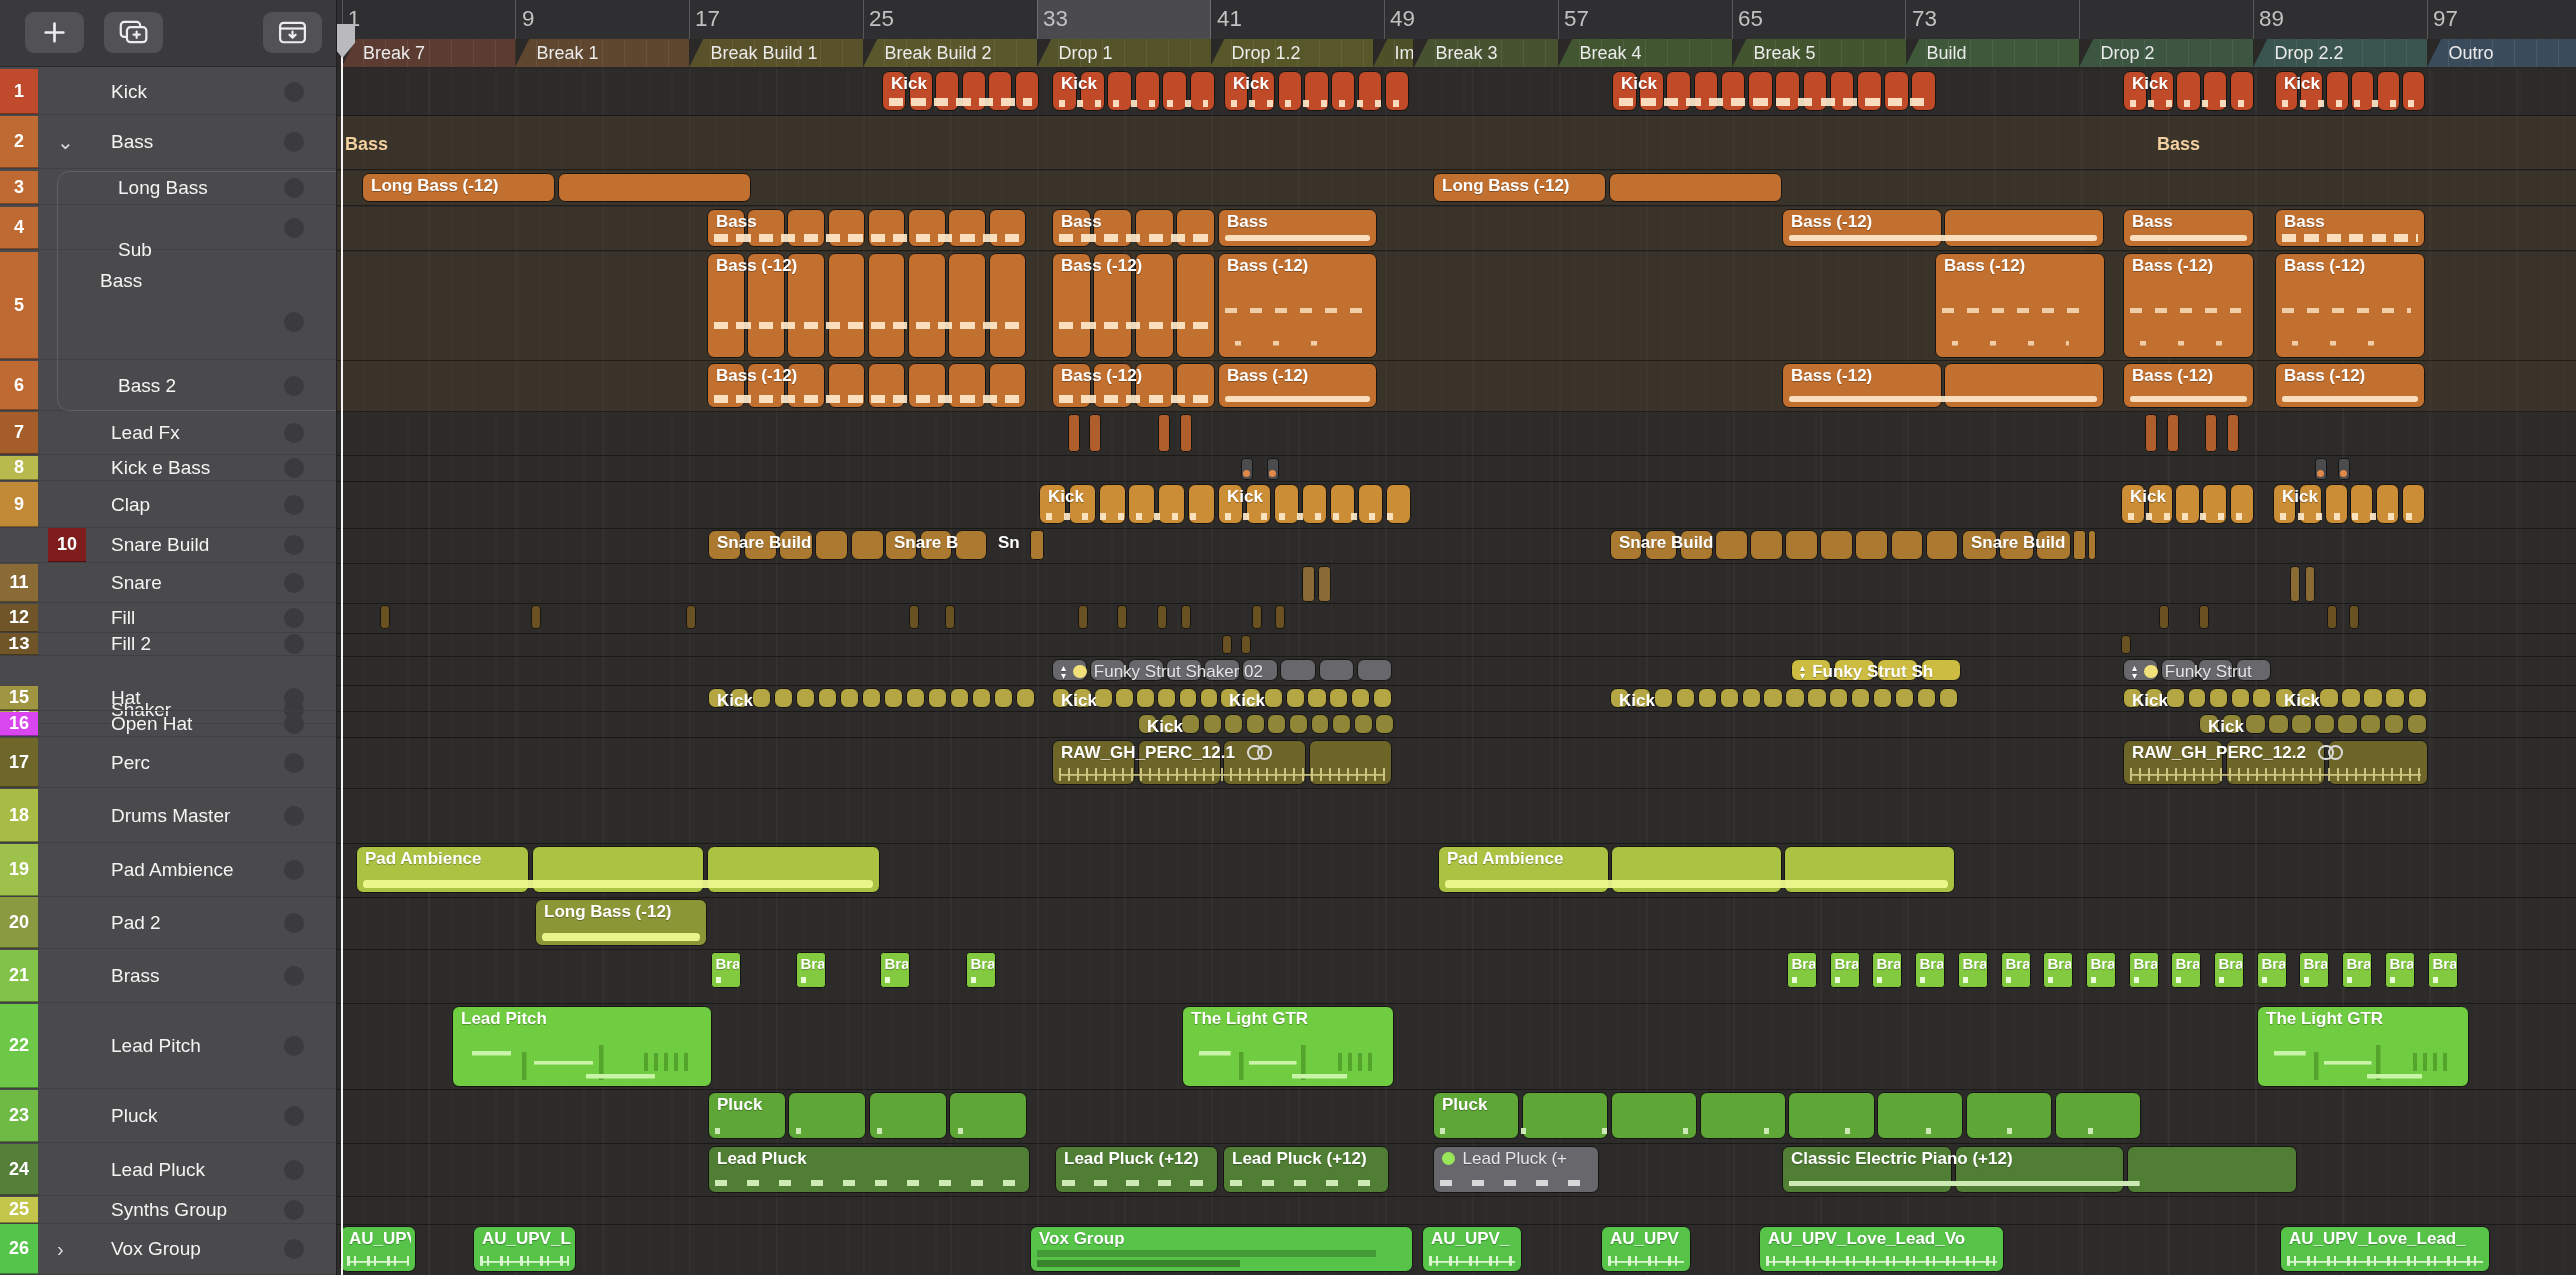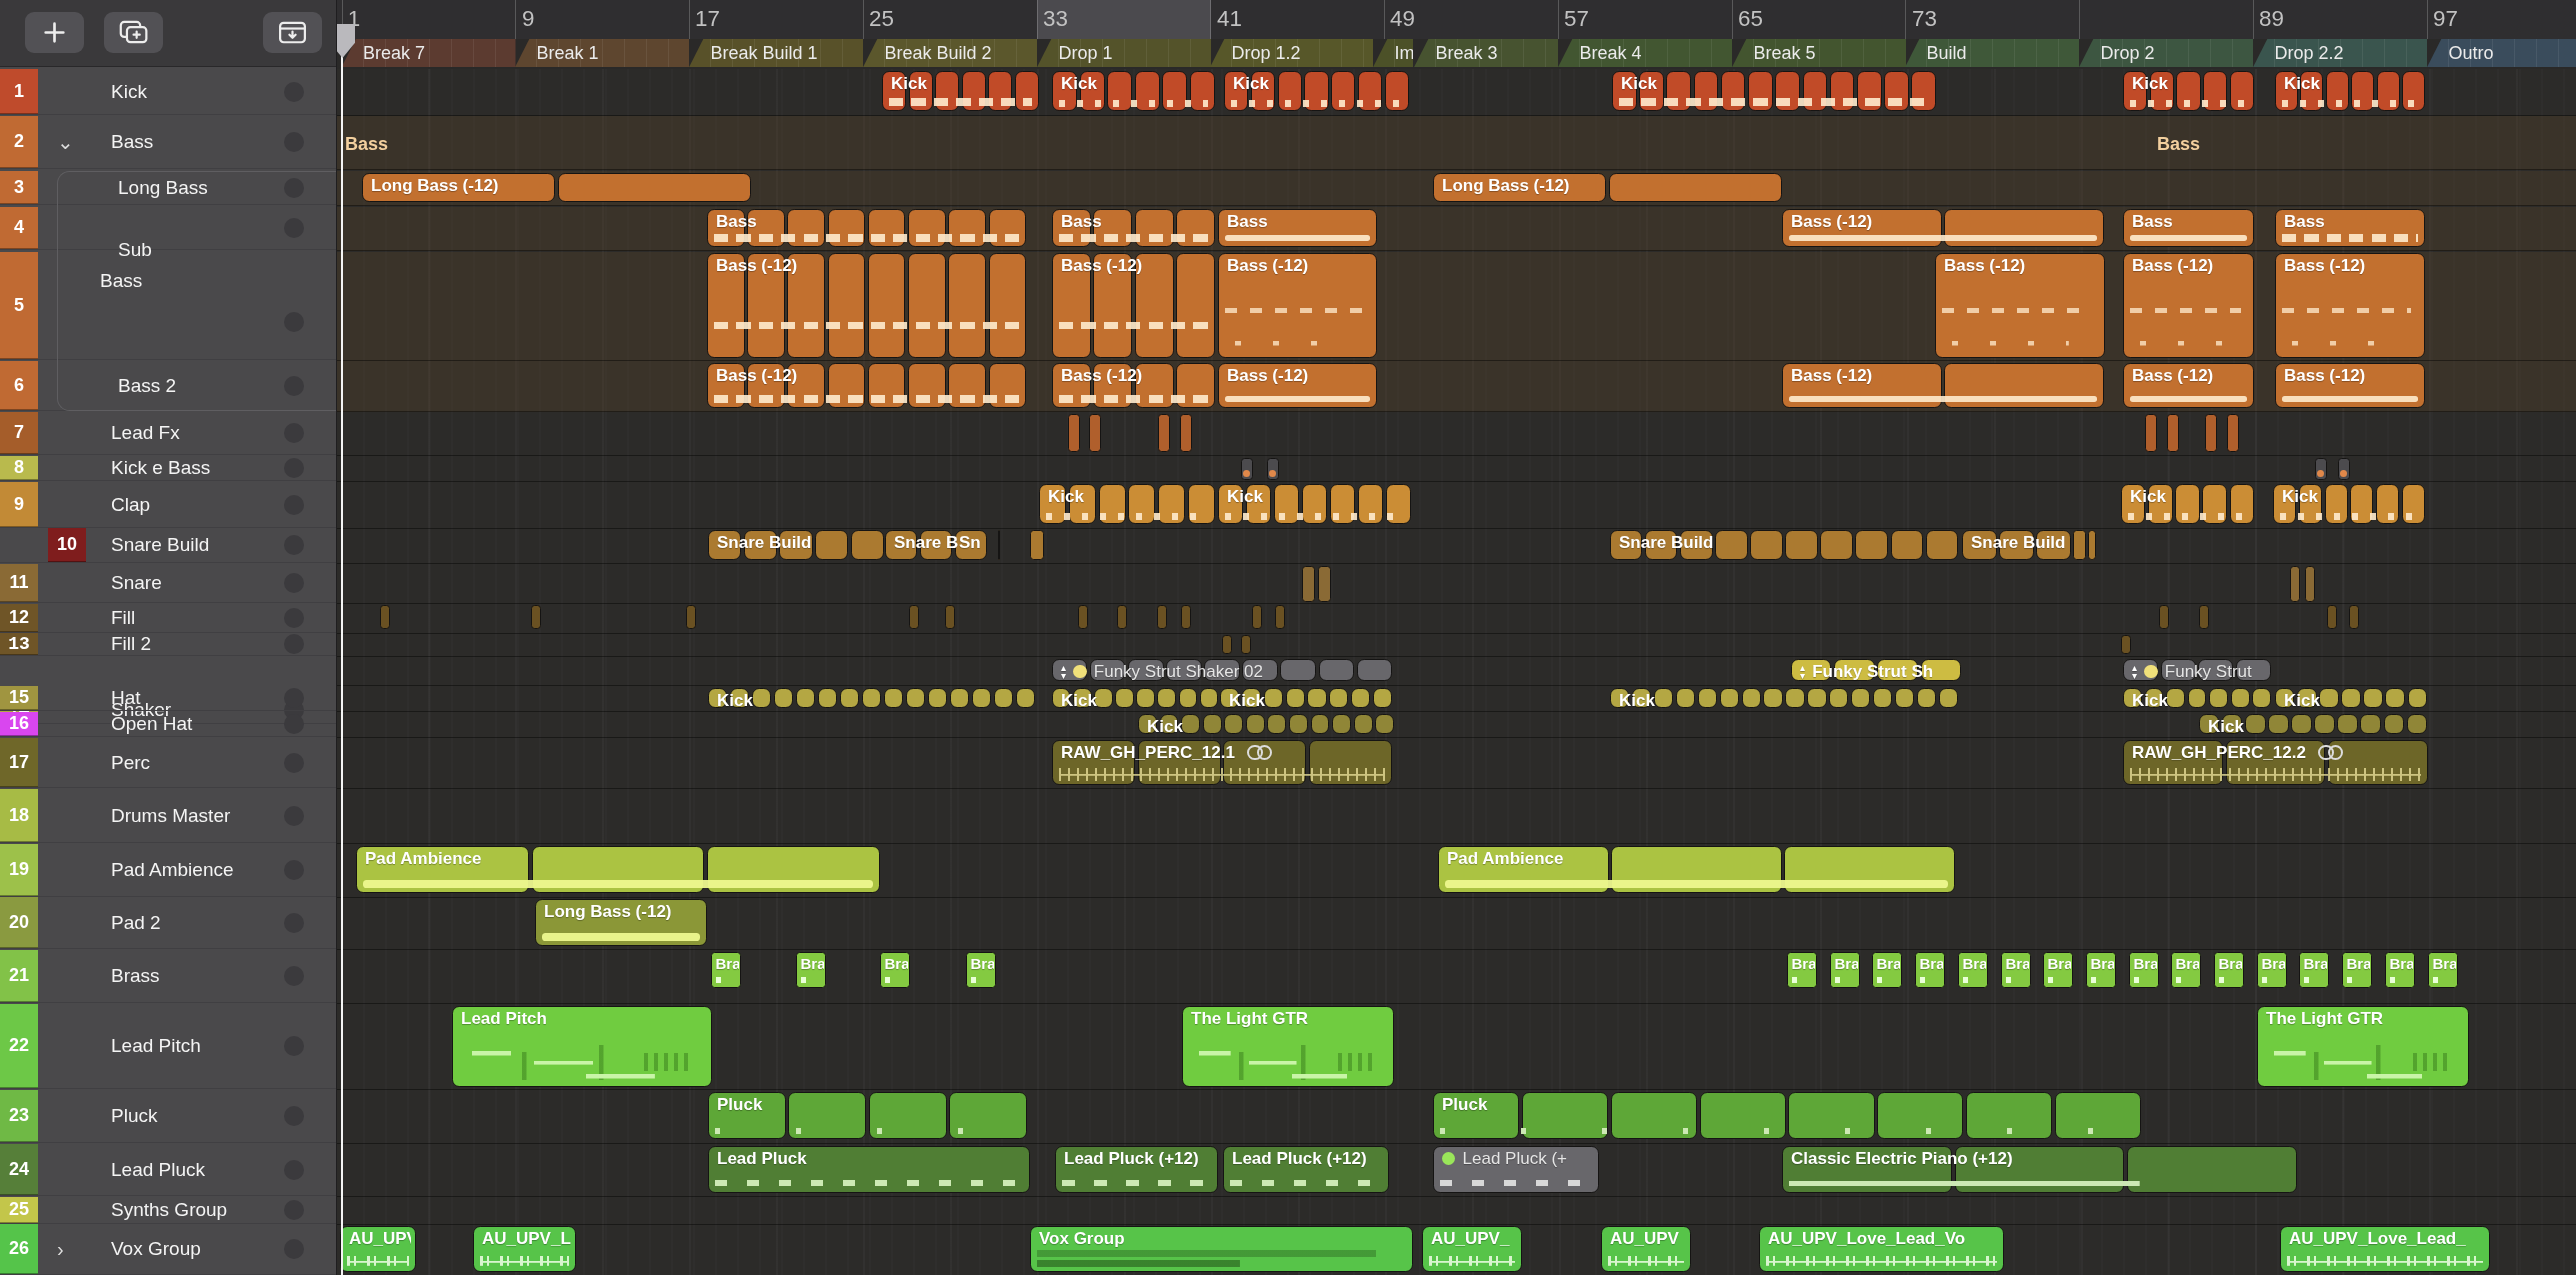--- a/index.html
+++ b/index.html
@@ -539,21 +539,21 @@
         </div>
       </div>
       <div class="region r-snb" style="left: 885px; top: 530px; width: 102px; height: 30px;">
         <div class="seg"></div>
         <div class="seg"></div>
         <div class="seg"></div>
         <div class="rlabel">
           <span>Snare B</span>
         </div>
       </div>
-      <div class="region r-snb" style="left: 950px; top: 530px; width: 39px; height: 30px; padding-left: 48px;">
+      <div class="region r-snb" style="left: 989px; top: 530px; width: 39px; height: 30px; padding-left: 48px;">
         <div class="seg"></div>
         <div class="rlabel">
           <span>Sn</span>
         </div>
       </div>
       <div class="region r-snb blk" style="left: 1030px; top: 530px; width: 14.3px; height: 30px;">
         <div class="seg"></div>
       </div>
       <div class="region r-snb" style="left: 1610px; top: 530px; width: 348px; height: 30px;">
         <div class="seg"></div>

